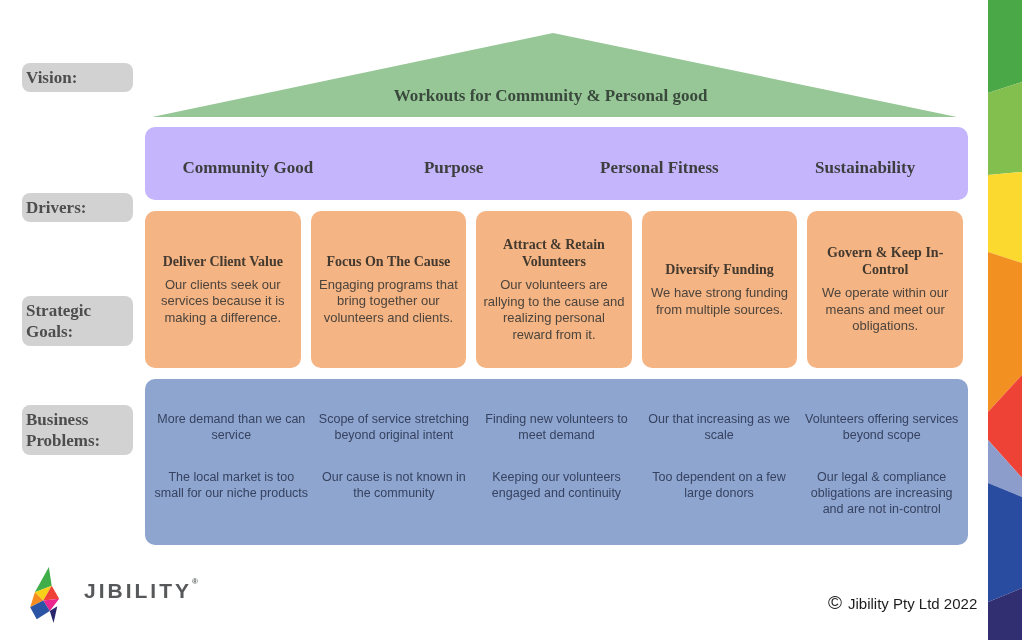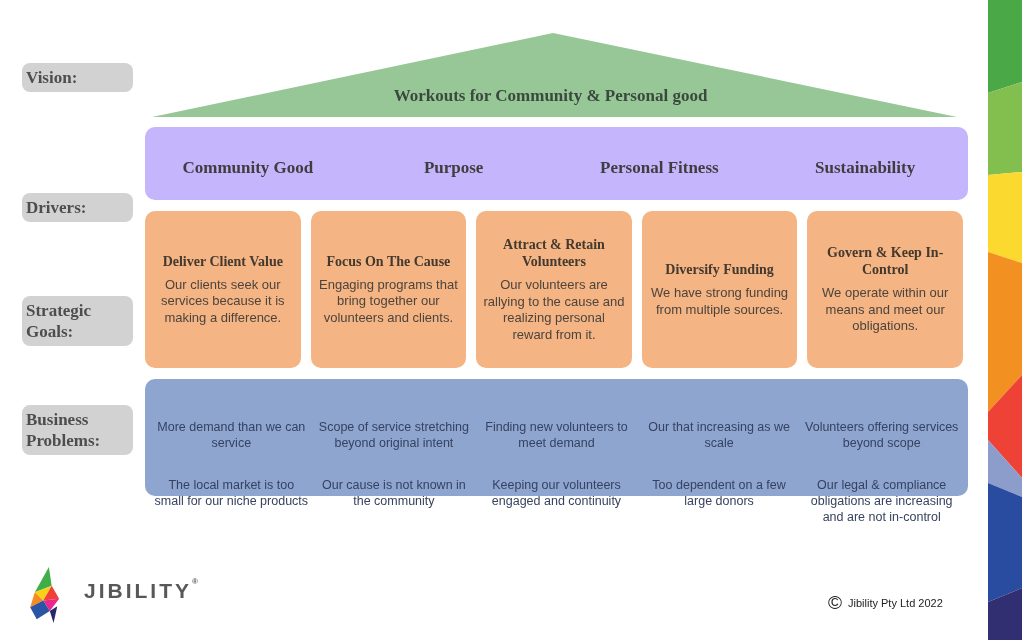--- a/index.html
+++ b/index.html
@@ -53,24 +53,24 @@
     text-align:center; padding:6px 7px;
   }
   .goal-title {
     font-family:"Liberation Serif", serif; font-weight:bold;
     font-size:14px; line-height:17px; color:#43392f; margin-bottom:7px;
   }
   .goal-desc { font-size:13px; line-height:16.5px; color:#4c443d; }
 
   
   .problems-band {
-    position:absolute; left:145px; top:379px; width:823px; height:117px;
+    position:absolute; left:145px; top:379px; width:823px; height:166px;
     background:#8ea5d0; border-radius:10px;
     display:grid; grid-template-columns:repeat(5,1fr); column-gap:6px;
-    padding:40px 8px 0;
+    padding:32px 8px 0;
   }
   .problem-col { display:flex; flex-direction:column; }
   .problem-item {
     text-align:center; font-size:12.5px; line-height:16px; color:#36425f;
   }
   .problem-item.first { min-height:58px; }
 
   
   .brand { position:absolute; left:28px; top:566px; display:flex; align-items:flex-start; }
   .brand-icon { width:38px; height:58px; }
@@ -79,21 +79,21 @@
     font-size:21px; font-weight:bold; letter-spacing:3px; color:#56585a;
   }
   .registered-mark { font-size:8px; vertical-align:top; position:relative; top:-2px; letter-spacing:0; }
 
   
   .copyright {
     position:absolute; left:828px; top:593px; display:flex; align-items:center;
     color:#1d1d1d;
   }
   .copyright-symbol { font-size:19px; line-height:20px; margin-right:6px; font-weight:400; }
-  .copyright-text { font-size:11px; }
+  .copyright-text { font-size:15px; }
 
   
   .rainbow-strip { position:absolute; left:988px; top:0; width:34px; height:640px; }
   .rainbow-strip svg { display:block; }
 </style>
 </head>
 <body>
 
 <div class="canvas">
 

